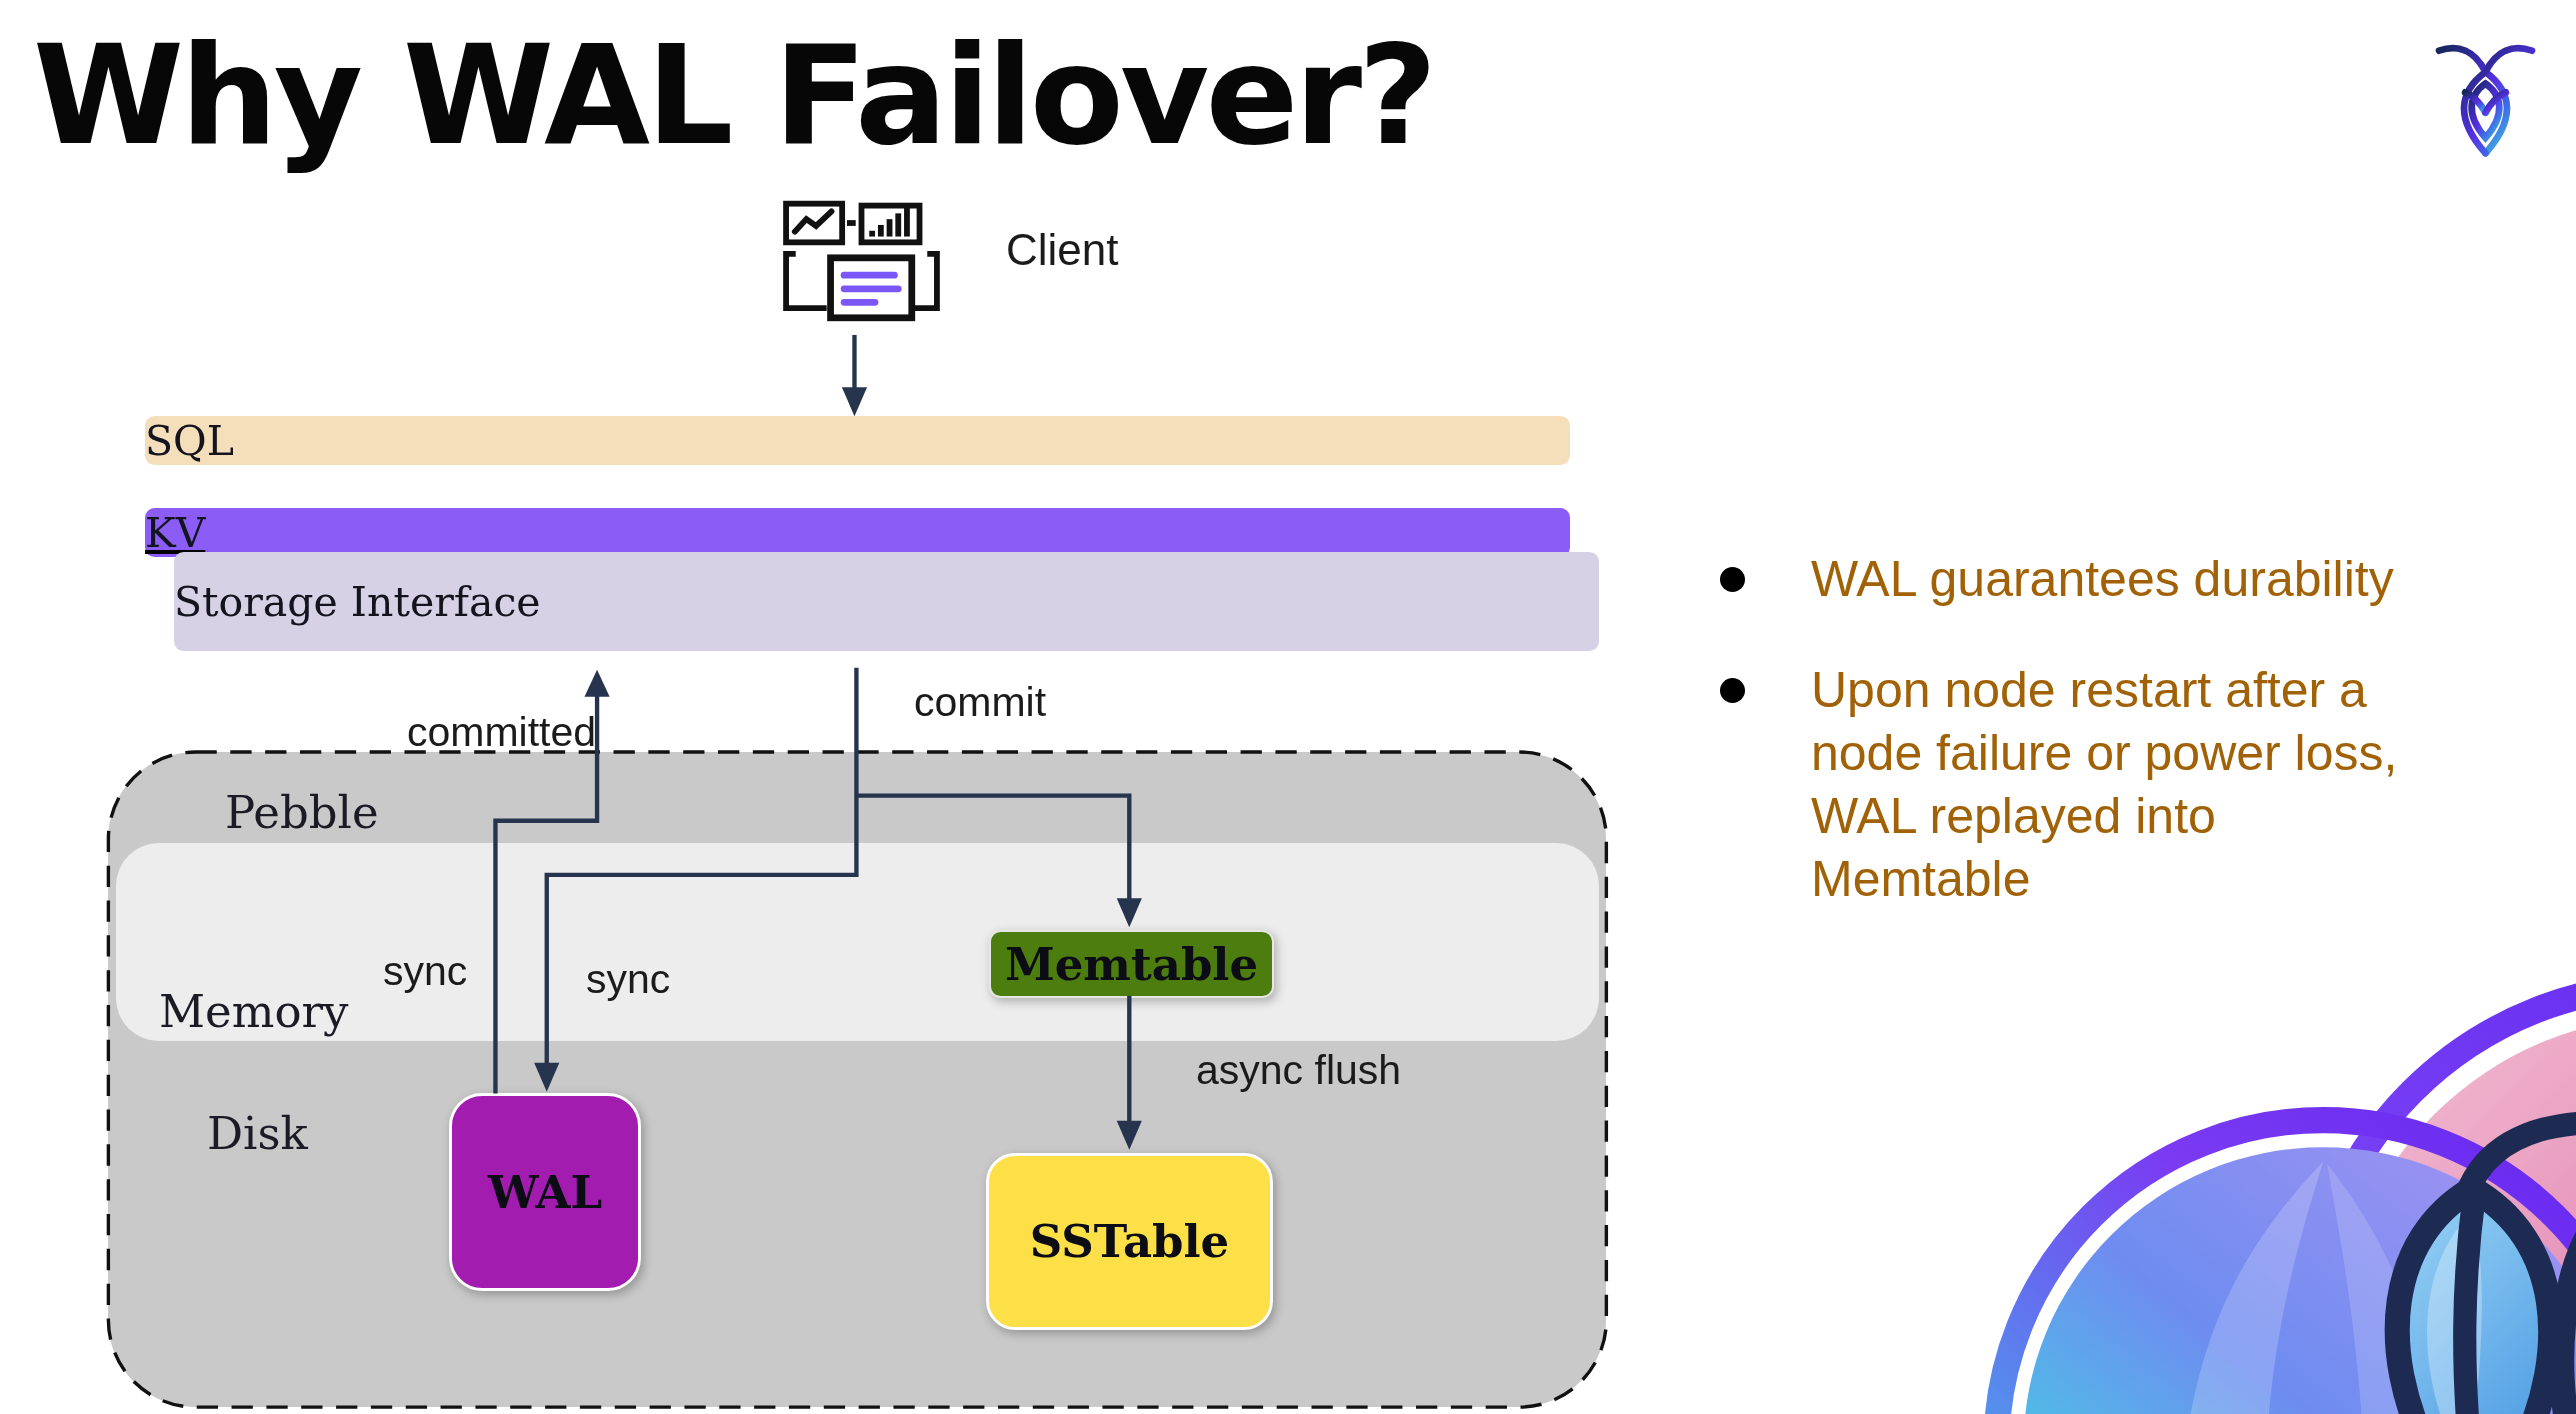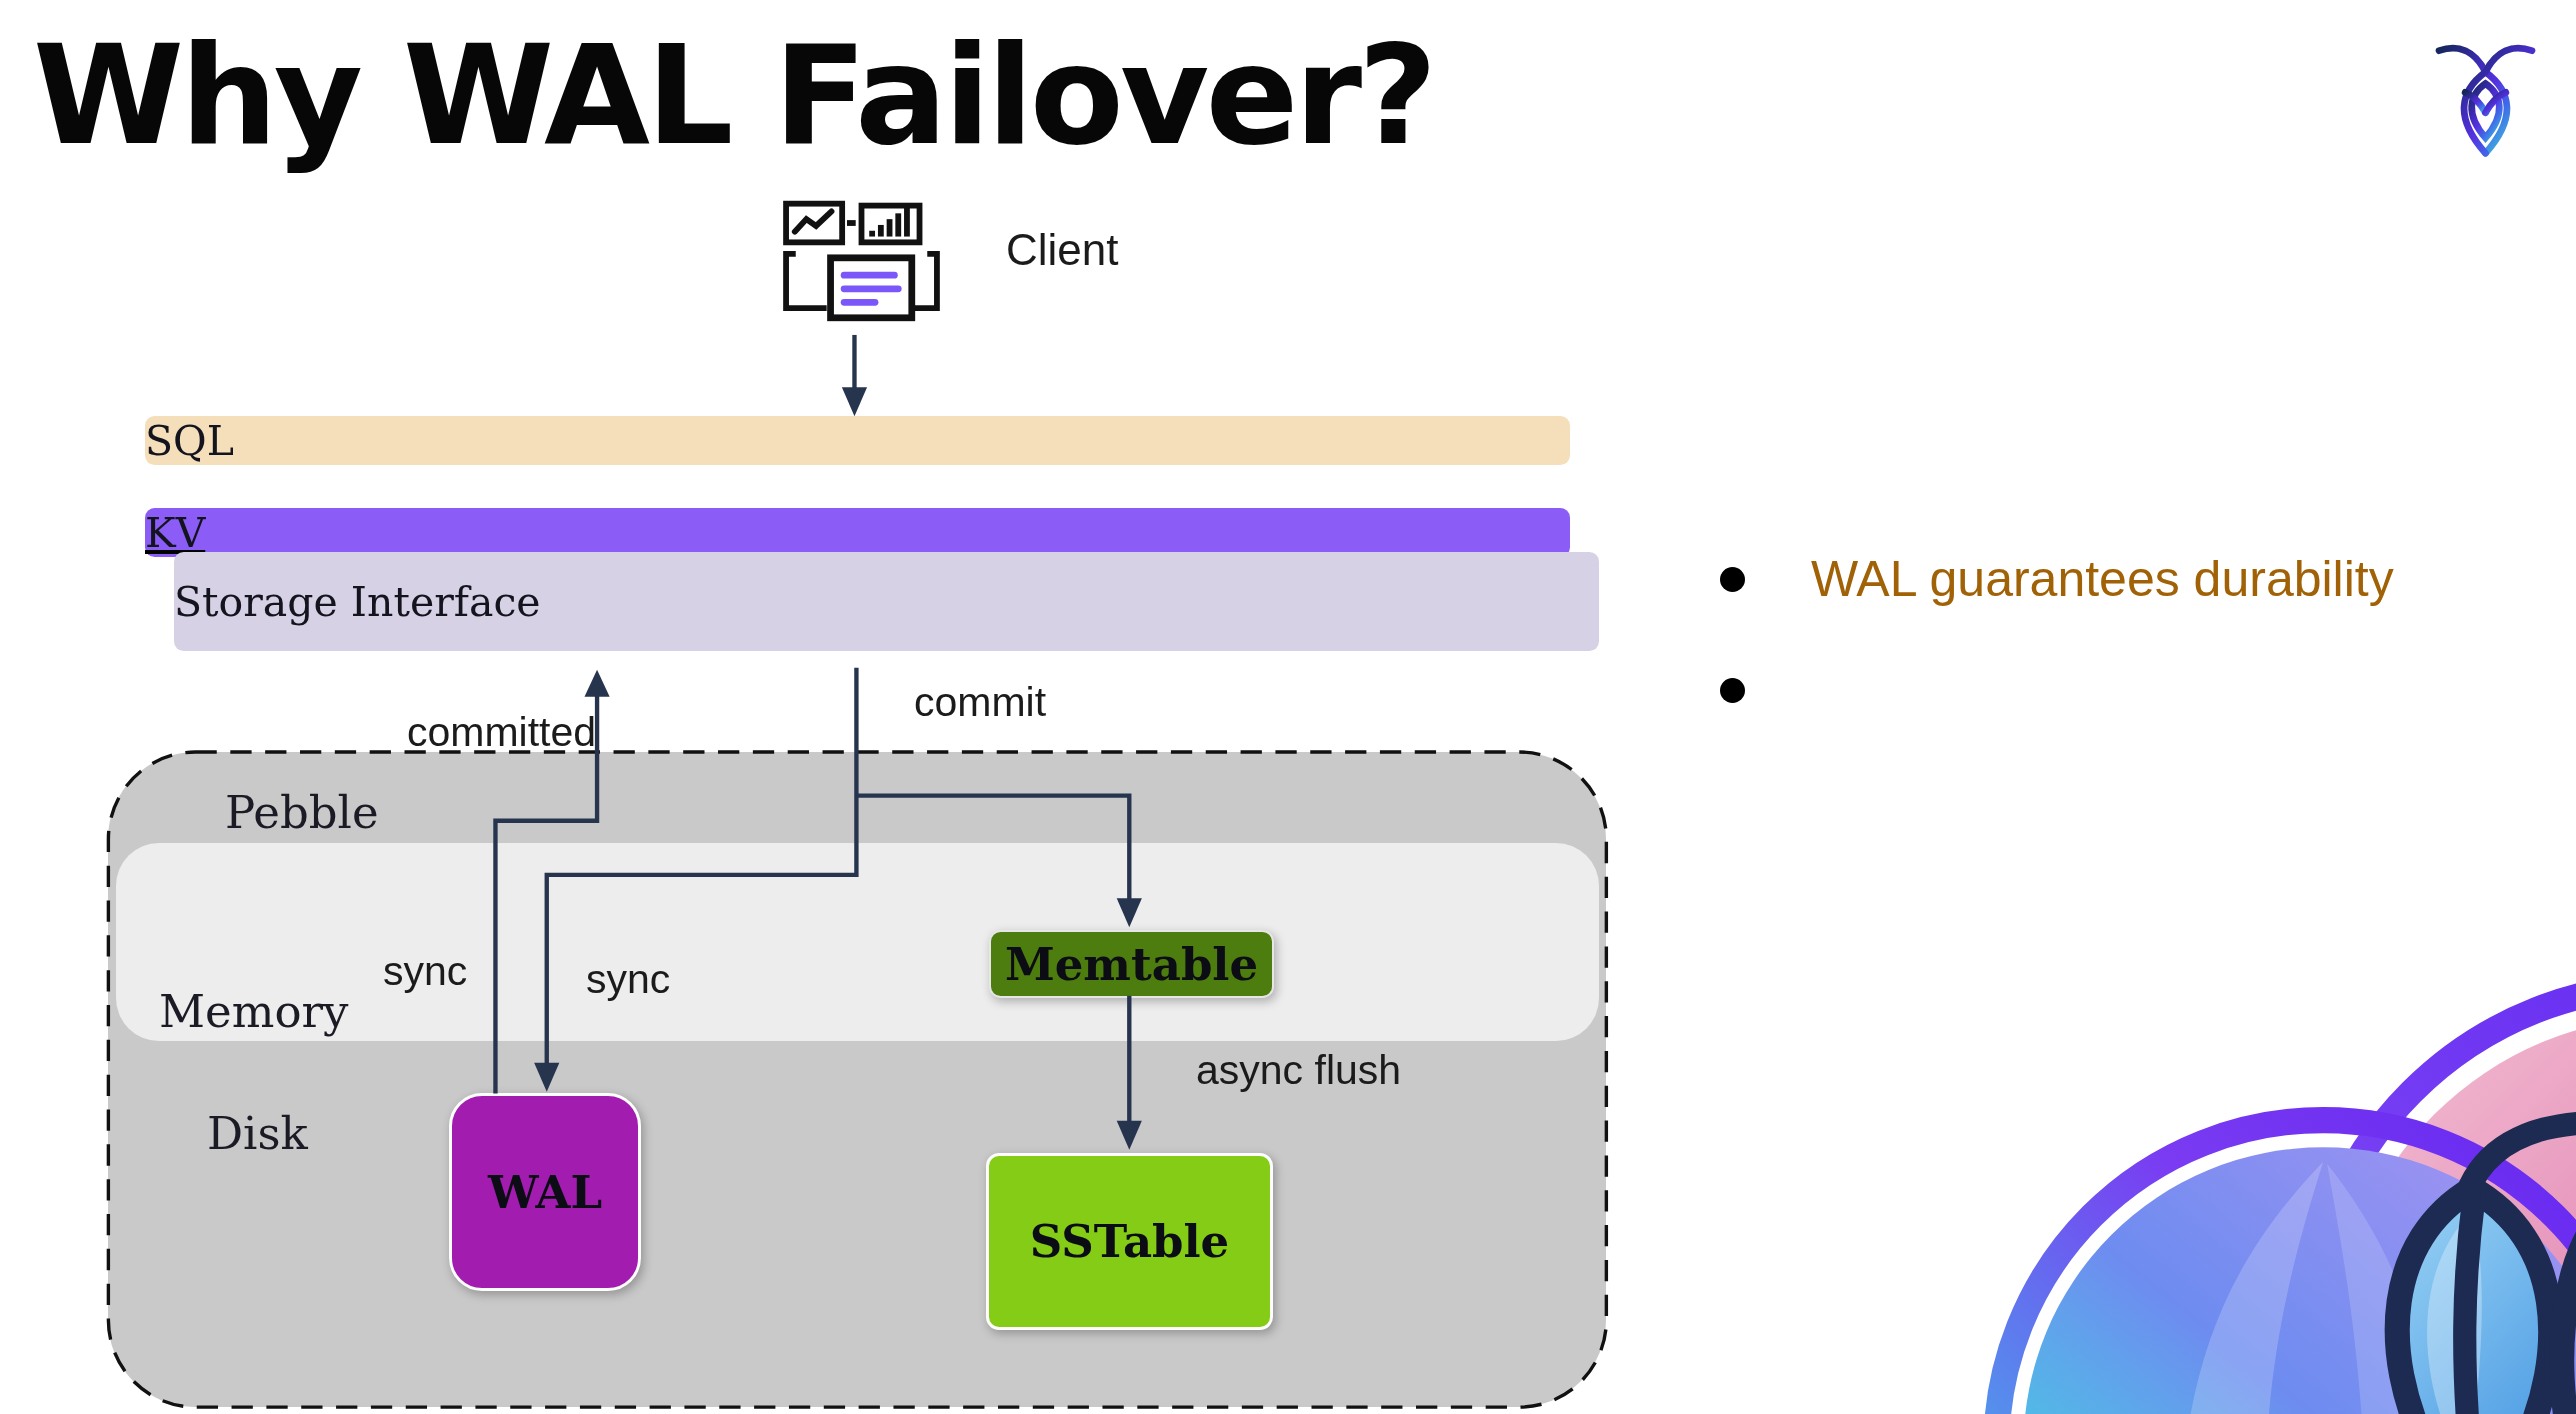--- a/index.html
+++ b/index.html
@@ -129,21 +129,21 @@
   <div class="abs zone-label" id="lbl-pebble">Pebble</div>
   <div class="abs zone-label" id="lbl-memory">Memory</div>
   <div class="abs zone-label" id="lbl-disk">Disk</div>
 
   <div class="abs node" id="node-wal" style="background: #a21caf;">
     <span class="node-label">WAL</span>
   </div>
   <div class="abs node" id="node-memtable" style="background: #4d7c0f;">
     <span class="node-label">Memtable</span>
   </div>
-  <div class="abs node" id="node-sstable" style="background: #84cc16; border-radius: 13px;">
+  <div class="abs node" id="node-sstable" style="background: #fde047;">
     <span class="node-label">SSTable</span>
   </div>
 
   <svg class="abs" id="wires" viewBox="0 0 2662 1462">
 
     <rect x="112" y="777" width="1548" height="677" rx="90" fill="none" stroke="#111111" stroke-width="3.5" stroke-dasharray="22 14"></rect>
     <g stroke="#26344e" stroke-width="4.5" fill="none">
 
       <line x1="883" y1="346" x2="883" y2="404"></line>
 
@@ -170,20 +170,23 @@
   <div class="abs edge-label" id="lbl-sync-right">sync</div>
   <div class="abs edge-label" id="lbl-async">async flush</div>
 
   <div class="abs" id="bullets">
     <div class="bullet-row">
       <div class="bullet-dot"></div>
       <div class="bullet-text">WAL guarantees durability</div>
     </div>
     <div class="bullet-row">
       <div class="bullet-dot"></div>
+      <div class="bullet-text">Upon node restart after a
+node failure or power loss,
+WAL replayed into Memtable</div>
     </div>
   </div>
 
   <svg class="abs" id="corner-art" viewBox="0 0 682 512">
     <defs>
       <linearGradient id="pinkG" x1="0" y1="0" x2="1" y2="1">
         <stop offset="0" stop-color="#f2b4cb"></stop>
         <stop offset="0.55" stop-color="#d9649f"></stop>
         <stop offset="1" stop-color="#c23e85"></stop>
       </linearGradient>

